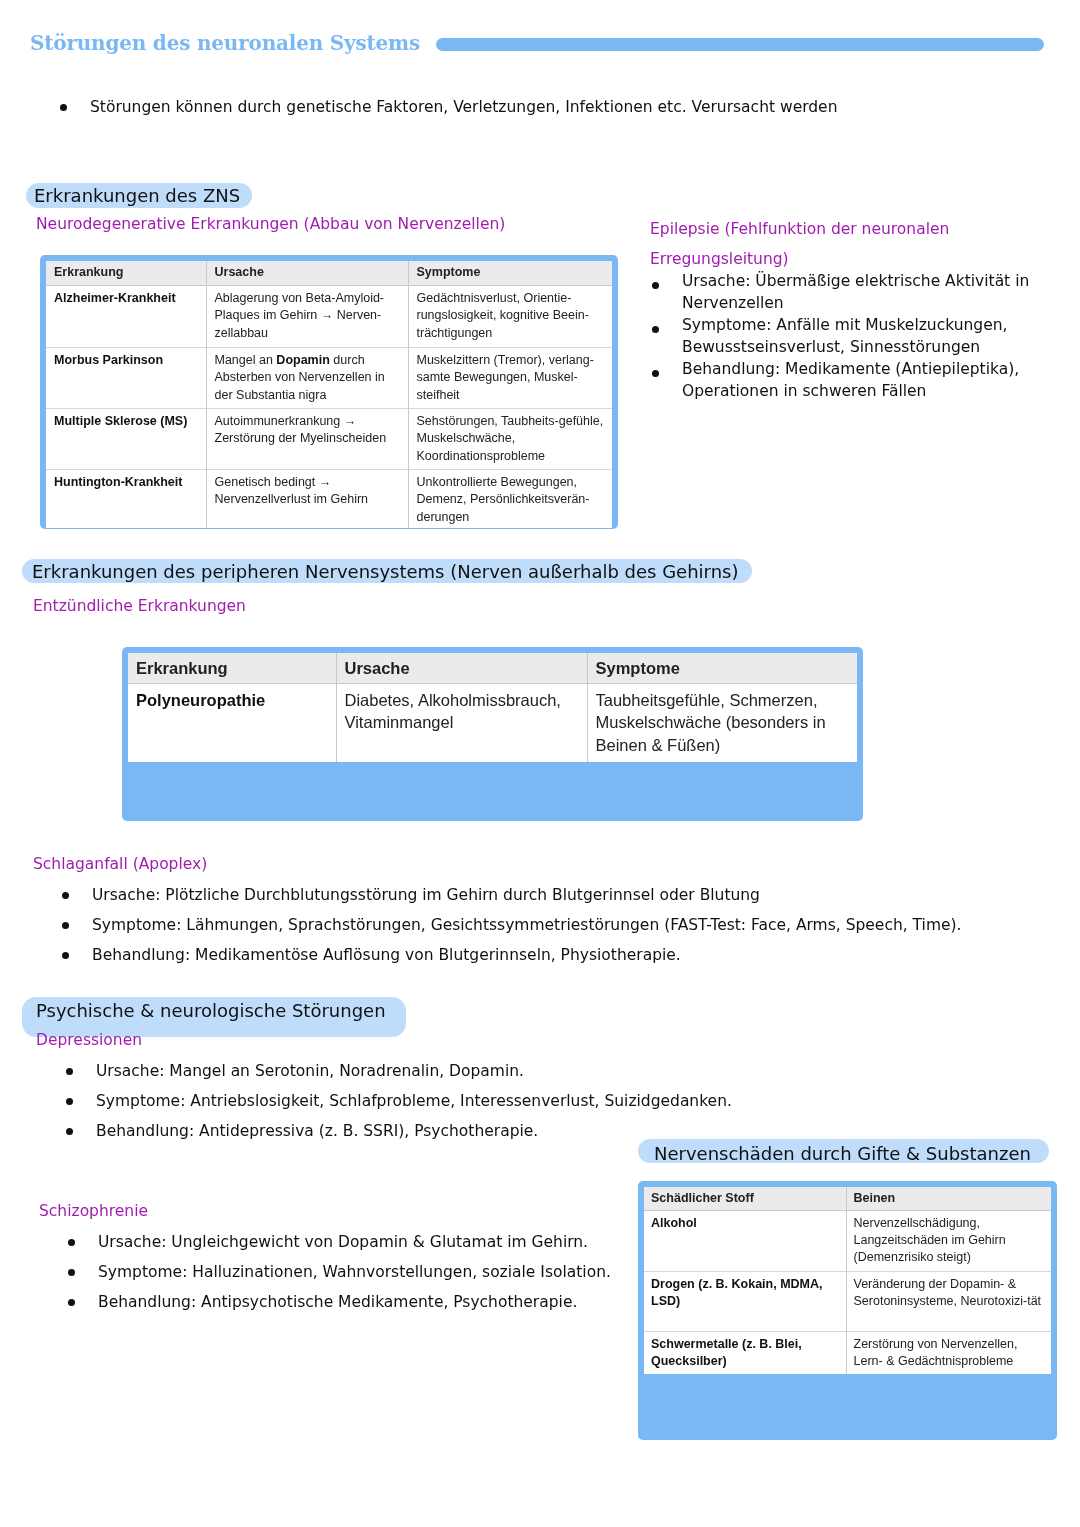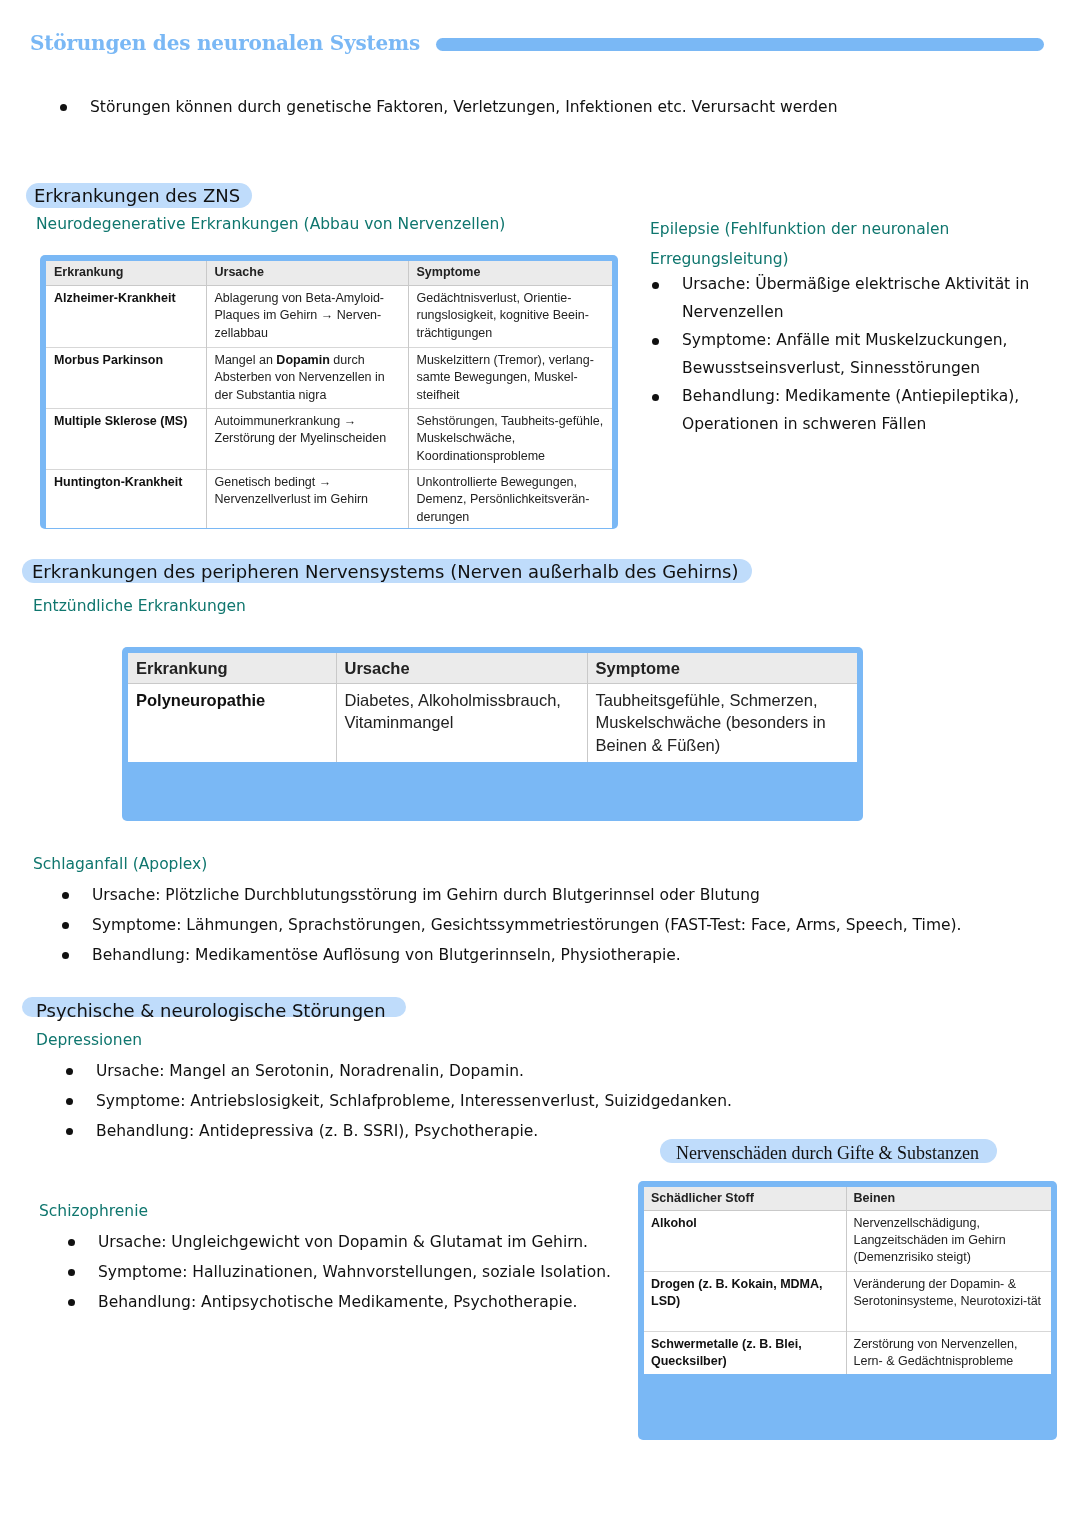--- a/index.html
+++ b/index.html
@@ -12,21 +12,21 @@
     left: 30px; top: 31px;
     font-family: "DejaVu Serif", serif; font-weight: 900;
     font-size: 20px; color: #7ab8f5; letter-spacing: -0.2px;
   }
   .title-bar {
     left: 436px; top: 38px; width: 608px; height: 13px;
     background: #7ab8f5; border-radius: 7px;
   }
 
   .hand { font-family: "DejaVu Sans", sans-serif; font-size: 15.5px; color: #111; }
-  .sub { font-family: "DejaVu Sans", sans-serif; font-size: 15.5px; color: #0f766e; }
+  .sub { font-family: "DejaVu Sans", sans-serif; font-size: 15.5px; color: #a21caf; }
 
   ul.bullets { list-style: none; }
   ul.bullets li { position: relative; padding-left: 32px; }
   ul.bullets li::before {
     content: ""; position: absolute; left: 2px; width: 7px; height: 7px;
     border-radius: 50%; background: #111;
   }
 
   .pill {
     background: #bfdcfb; border-radius: 14px; padding: 0 12px 0 8px;
@@ -113,21 +113,21 @@
       <tr style="height:56px;">
         <td class="k">Huntington-Krankheit</td>
         <td>Genetisch bedingt → Nervenzellverlust im Gehirn</td>
         <td>Unkontrollierte Bewegungen, Demenz, Persönlichkeitsverän-derungen</td>
       </tr>
     </tbody>
   </table>
 </div>
 
 <div class="abs sub" style="left:650px; top:214px; width:330px; line-height:30px;">Epilepsie (Fehlfunktion der neuronalen Erregungsleitung)</div>
-<ul class="abs bullets hand" style="left:650px; top:270px; width:410px; line-height:28px;">
+<ul class="abs bullets hand" style="left:650px; top:270px; width:410px; line-height:22px;">
   <li style="--dot-top: 11.5px;">Ursache: Übermäßige elektrische Aktivität in Nervenzellen</li>
   <li style="--dot-top: 11.5px;">Symptome: Anfälle mit Muskelzuckungen, Bewusstseinsverlust, Sinnesstörungen</li>
   <li style="--dot-top: 11.5px;">Behandlung: Medikamente (Antiepileptika), Operationen in schweren Fällen</li>
 </ul>
 
 <div class="abs pill" style="left:22px; top:559px; height:24px; line-height:26px; padding-left:10px; padding-right:14px;">
   <span>Erkrankungen des peripheren Nervensystems (Nerven außerhalb des Gehirns)</span>
 </div>
 <div class="abs sub" style="left:33px; top:597px;">Entzündliche Erkrankungen</div>
 
@@ -155,38 +155,38 @@
   </table>
 </div>
 
 <div class="abs sub" style="left:33px; top:855px;">Schlaganfall (Apoplex)</div>
 <ul class="abs bullets hand" style="left:60px; top:880px; width:1010px; line-height:30px;">
   <li style="--dot-top: 11.5px;">Ursache: Plötzliche Durchblutungsstörung im Gehirn durch Blutgerinnsel oder Blutung</li>
   <li style="--dot-top: 11.5px;">Symptome: Lähmungen, Sprachstörungen, Gesichtssymmetriestörungen (FAST-Test: Face, Arms, Speech, Time).</li>
   <li style="--dot-top: 11.5px;">Behandlung: Medikamentöse Auflösung von Blutgerinnseln, Physiotherapie.</li>
 </ul>
 
-<div class="abs pill" style="left:22px; top:997px; height:20px; line-height:27px; padding-left:14px; padding-right:20px;">
+<div class="abs pill" style="left:22px; top:997px; height:40px; line-height:27px; padding-left:14px; padding-right:20px;">
   <span>Psychische &amp; neurologische Störungen</span>
 </div>
 <div class="abs sub" style="left:36px; top:1031px;">Depressionen</div>
 <ul class="abs bullets hand" style="left:64px; top:1056px; width:720px; line-height:30px;">
   <li style="--dot-top: 11.5px;">Ursache: Mangel an Serotonin, Noradrenalin, Dopamin.</li>
   <li style="--dot-top: 11.5px;">Symptome: Antriebslosigkeit, Schlafprobleme, Interessenverlust, Suizidgedanken.</li>
   <li style="--dot-top: 11.5px;">Behandlung: Antidepressiva (z. B. SSRI), Psychotherapie.</li>
 </ul>
 
 <div class="abs sub" style="left:39px; top:1202px;">Schizophrenie</div>
 <ul class="abs bullets hand" style="left:66px; top:1227px; width:580px; line-height:30px;">
   <li style="--dot-top: 11.5px;">Ursache: Ungleichgewicht von Dopamin &amp; Glutamat im Gehirn.</li>
   <li style="--dot-top: 11.5px;">Symptome: Halluzinationen, Wahnvorstellungen, soziale Isolation.</li>
   <li style="--dot-top: 11.5px;">Behandlung: Antipsychotische Medikamente, Psychotherapie.</li>
 </ul>
 
-<div class="abs pill" style="left:660px; top:1139px; height:24px; line-height:29px; padding-left:16px; padding-right:18px;font-family:Liberation Serif, serif;">
+<div class="abs pill" style="left:638px; top:1139px; height:24px; line-height:29px; padding-left:16px; padding-right:18px;">
   <span>Nervenschäden durch Gifte &amp; Substanzen</span>
 </div>
 
 <div class="abs tbl-wrap" style="left:638px; top:1181px; width:419px; height:259px;">
   <table class="tbl t3">
     <colgroup>
         <col style="width:202px">
         <col>
       </colgroup>
     <thead>

